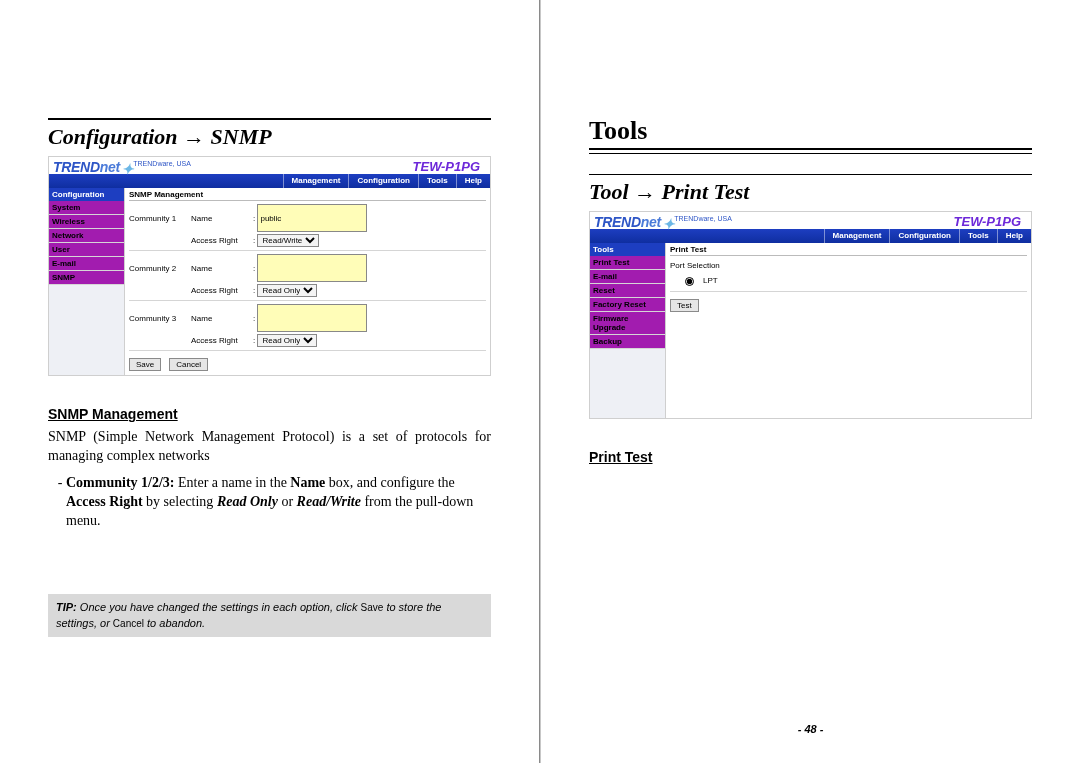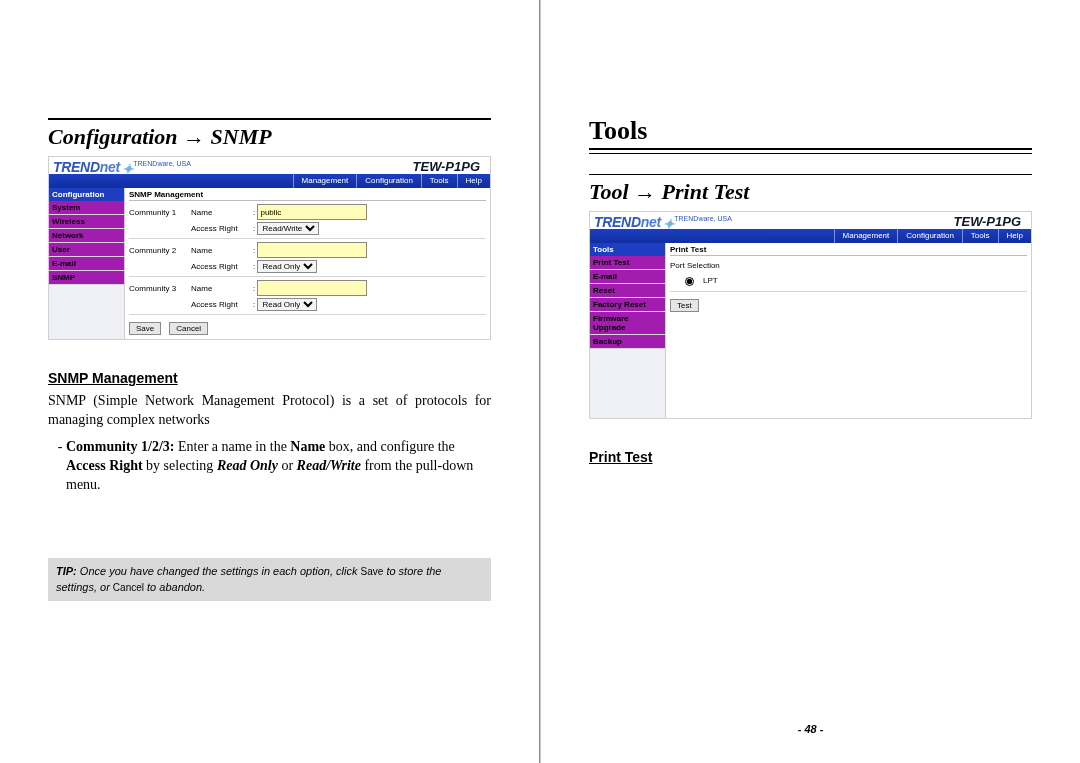--- a/index.html
+++ b/index.html
@@ -98,34 +98,34 @@
     margin-left: 2px;
     transform: translateY(2px);
   }
   .brand .tag {
     font-size: 7px;
     color: #2d55c6;
   }
   .model {
     font-weight: bold;
     font-style: italic;
-    color: #0f172a;
+    color: #6d28d9;
     font-size: 13px;
     margin-right: 4px;
   }
   .navbar {
     background: linear-gradient(#1d3ec1, #0f2ea0);
     height: 14px;
     display: flex;
     justify-content: flex-end;
   }
   .navbar .item {
     color: #fff;
     font-size: 8px;
-    font-weight: normal;
+    font-weight: bold;
     padding: 2px 8px 0 8px;
     border-left: 1px solid rgba(255,255,255,.45);
   }
   .ds-body {
     display: flex;
     min-height: 140px;
   }
   .sidebar {
     width: 76px;
     border-right: 1px solid #cfcfcf;
@@ -165,21 +165,21 @@
     display: grid;
     grid-template-columns: 60px 60px 1fr;
     align-items: center;
     gap: 2px;
     margin-bottom: 2px;
   }
   .row .lab { font-size: 8px; }
   .yel-input {
     background: #fffdb8;
     border: 1px solid #888;
-    height: 16px;
+    height: 28px;
     width: 110px;
     font-size: 8px;
     padding: 0 2px;
   }
   .sel {
     font-size: 8px;
     height: 13px;
     border: 1px solid #888;
     background: #f4f4f4;
   }

